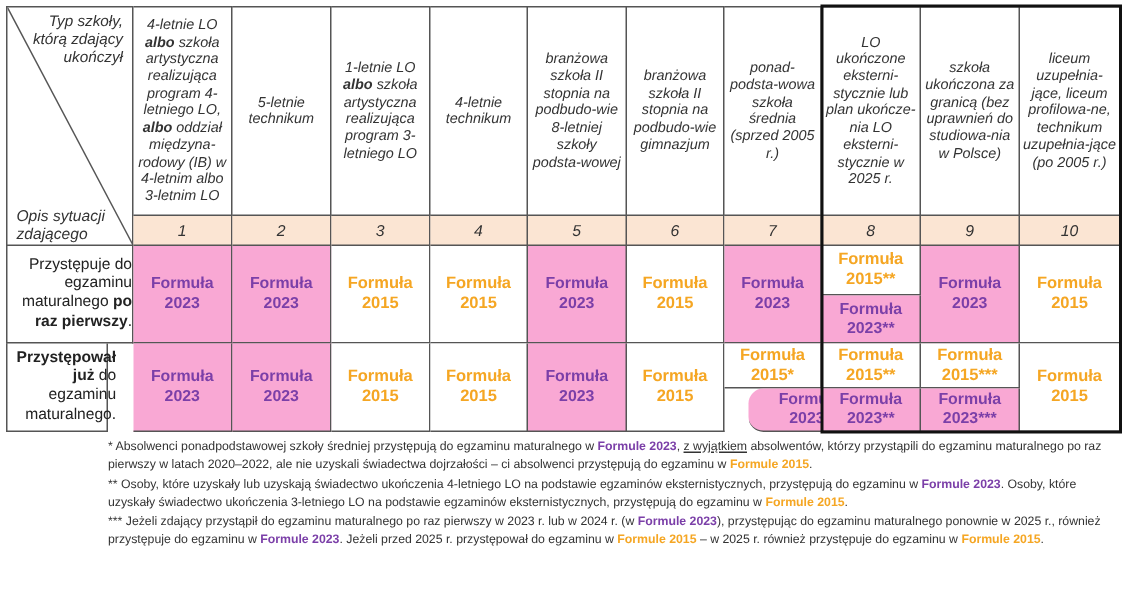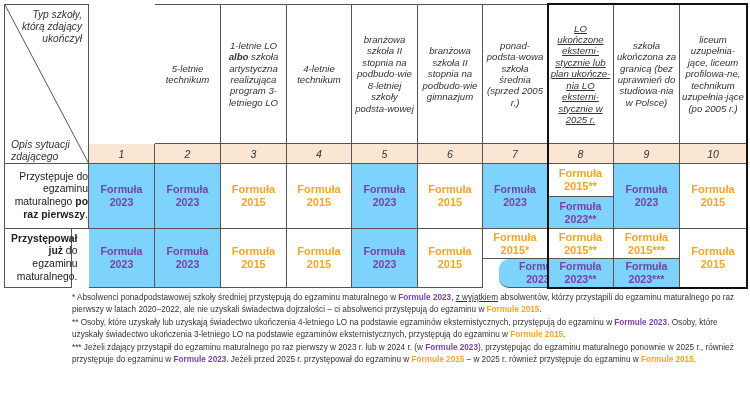--- a/index.html
+++ b/index.html
@@ -5,21 +5,21 @@
   html, body { margin:0; padding:0; background:#ffffff; }
   body { width:750px; height:401px; position:relative; overflow:hidden;
          font-family:"Liberation Sans", sans-serif; color:#2b2b2b; }
   .tbl { position:absolute; left:4px; top:4px; width:743px; height:284px; }
   .cell { position:absolute; box-sizing:border-box; border-right:1px solid #555;
           border-bottom:1px solid #555; display:flex; align-items:center;
           justify-content:center; text-align:center; }
   .hdr { font-style:italic; font-size:9.6px; line-height:11.4px; color:#333; padding:0 2px; }
   .hdr b { font-style:italic; }
   .num { background:#fbe5d3; font-style:italic; font-size:10.5px; color:#333; }
-  .purple { background:#7dd3fc; }
+  .purple { background:#f9a8d4; }
   .white { background:#ffffff; }
   .f23 { color:#7b3fa8; font-weight:bold; font-size:10.6px; line-height:13px; }
   .f15 { color:#f5a623; font-weight:bold; font-size:11px; line-height:13px; }
   .rowlbl { justify-content:flex-start; text-align:right; font-size:10.4px; line-height:12.6px;
             color:#222; padding-left:6px; }
   .thick { position:absolute; border:2px solid #111; box-sizing:border-box; pointer-events:none; }
   .notes { position:absolute; left:72px; top:292px; width:670px; font-size:8.2px;
            line-height:12.4px; color:#333; }
   .notes p { margin:0; }
   .c23 { color:#7b3fa8; font-weight:bold; }
@@ -39,20 +39,23 @@
     <div style="position:absolute;right:6px;top:4px;width:62px;text-align:right;font-style:italic;font-size:10.2px;line-height:12px;color:#333;">Typ szkoły, którą zdający ukończył</div>
     <div style="position:absolute;left:6px;top:134px;width:70px;text-align:left;font-style:italic;font-size:10.4px;line-height:12px;color:#333;">Opis sytuacji zdającego</div>
   </div>
 
   <div class="cell rowlbl" style="left:0;top:160px;width:85px;height:65px;border-left:1px solid #555;">
     <span><span>Przystępuje do egzaminu maturalnego </span><b>po raz pierwszy</b><span>.</span></span>
   </div>
   <div class="cell rowlbl" style="left:0;top:225px;width:68px;height:59px;border-left:1px solid #555;">
     <span><b>Przystępował już</b><span> do egzaminu maturalnego.</span></span>
   </div>
+<div class="cell hdr" style="left:85px;top:0;width:66px;height:140px;border-top:1px solid #555;">
+      <span><span>4-letnie LO </span><b>albo</b><span> szkoła artystyczna realizująca program 4-letniego LO, </span><b>albo</b><span> oddział międzyna-rodowy (IB) w 4-letnim albo 3-letnim LO</span></span>
+    </div>
     <div class="cell num" style="left:85px;top:140px;width:66px;height:20px;">1</div>
     <div class="cell purple" style="left:85px;top:160px;width:66px;height:65px;">
       <span class="f23" style="width: 56px;">Formuła 2023</span>
     </div>
     <div class="cell purple" style="left:85px;top:225px;width:66px;height:59px;">
       <span class="f23" style="width: 56px;">Formuła 2023</span>
     </div>
     <div class="cell hdr" style="left:151px;top:0;width:66px;height:140px;border-top:1px solid #555;">
       <span>5-letnie technikum</span>
     </div>
@@ -109,21 +112,21 @@
     <div class="cell num" style="left:479px;top:140px;width:65px;height:20px;">7</div>
     <div class="cell purple" style="left:479px;top:160px;width:65px;height:65px;">
       <span class="f23" style="width: 56px;">Formuła 2023</span>
     </div>
     <div class="cell white" style="left:479px;top:225px;width:65px;height:30px;">
       <span class="f15" style="width: 60px;">Formuła 2015*</span>
     </div>
     <div class="cell purple" style="left:495px;top:255px;width:83px;height:29px;border-radius:10px;">
       <span class="f23" style="width: 60px;">Formuła 2023*</span>
     </div>
-    <div class="cell hdr" style="left:544px;top:0;width:66px;height:140px;border-top:1px solid #555;text-decoration:underline;">
+    <div class="cell hdr" style="left:544px;top:0;width:66px;height:140px;border-top:1px solid #555;">
       <span>LO ukończone eksterni-stycznie lub plan ukończe-nia LO eksterni-stycznie w 2025 r.</span>
     </div>
     <div class="cell num" style="left:544px;top:140px;width:66px;height:20px;">8</div>
     <div class="cell white" style="left:544px;top:160px;width:66px;height:33px;">
       <span class="f15" style="width: 60px;">Formuła 2015**</span>
     </div>
     <div class="cell purple" style="left:544px;top:193px;width:66px;height:32px;">
       <span class="f23" style="width: 60px;">Formuła 2023**</span>
     </div>
     <div class="cell white" style="left:544px;top:225px;width:66px;height:30px;">

